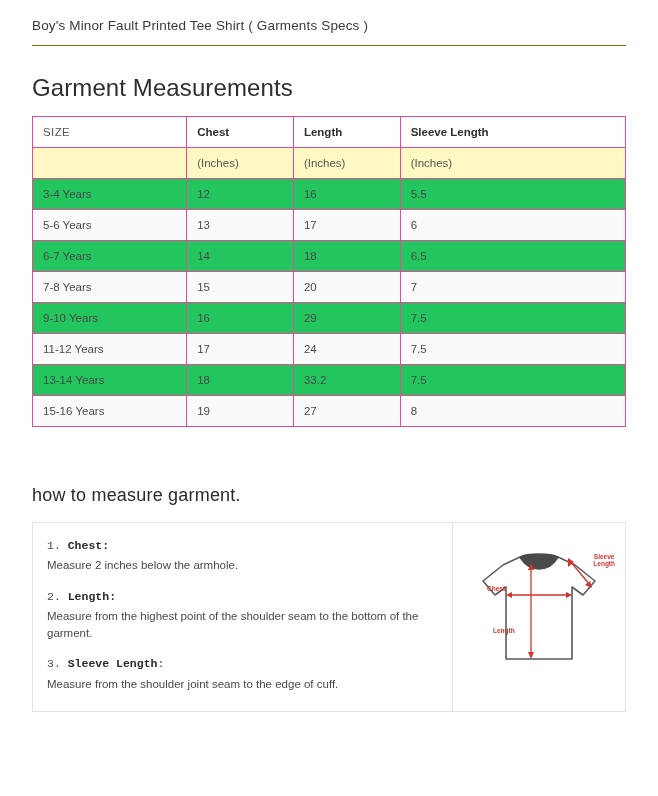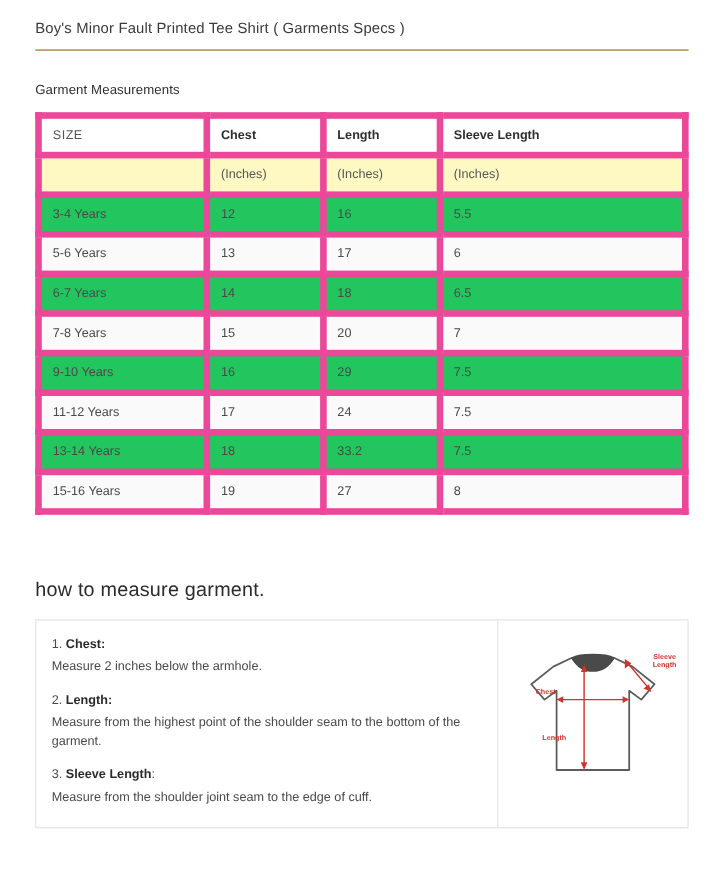--- a/index.html
+++ b/index.html
@@ -29,37 +29,37 @@
     border-bottom: 1px solid #a16207;
   }
   .doc-header-title {
     font-size: 13.5px;
     color: #3a3a3a;
     letter-spacing: 0.15px;
   }
 
   
   .section-title {
-    font-size: 12px;
+    font-size: 24px;
     font-weight: normal;
     color: #2e2e2e;
     margin: 28px 0 14px 0;
     letter-spacing: 0.1px;
   }
 
   
   table.specs {
     width: 100%;
     border-collapse: collapse;
     font-size: 11.5px;
     color: #4a4a4a;
     table-layout: fixed;
   }
   table.specs th, table.specs td {
-    border: 6px solid #ec4899;
+    border: 1px solid #ec4899;
     padding: 9px 10px;
     text-align: left;
     vertical-align: middle;
     font-weight: normal;
   }
   table.specs thead th {
     font-weight: bold;
     color: #2f2f2f;
     background: #ffffff;
     font-size: 11.5px;
@@ -100,21 +100,21 @@
   .howto-text {
     flex: 1 1 auto;
     padding: 14px 16px 18px 14px;
     border-right: 1px solid #e2e2e2;
     font-size: 11.5px;
     line-height: 1.5;
     color: #4a4a4a;
   }
   .howto-item { margin-bottom: 13px; }
   .howto-item:last-child { margin-bottom: 0; }
-  .howto-item .lead { color: #4a4a4a; }
+  .howto-item .lead { color: #4a4a4a; font-family: Liberation Mono, monospace; }
   .howto-item .lead b { color: #2b2b2b; }
   .howto-item .desc { margin-top: 3px; }
 
   .howto-figure {
     flex: 0 0 152px;
     position: relative;
     padding: 10px;
     display: flex;
     align-items: flex-start;
     justify-content: center;

